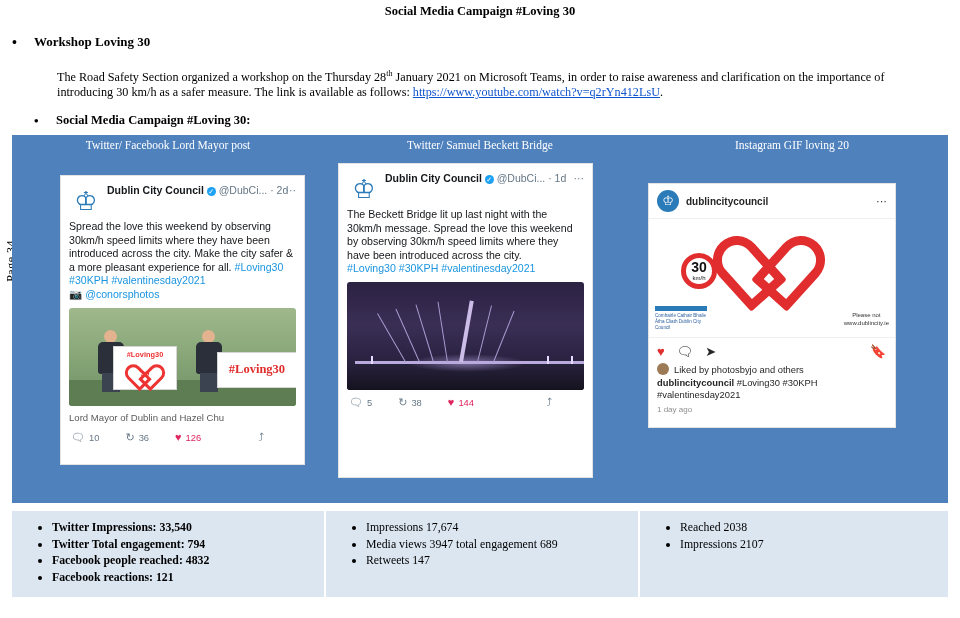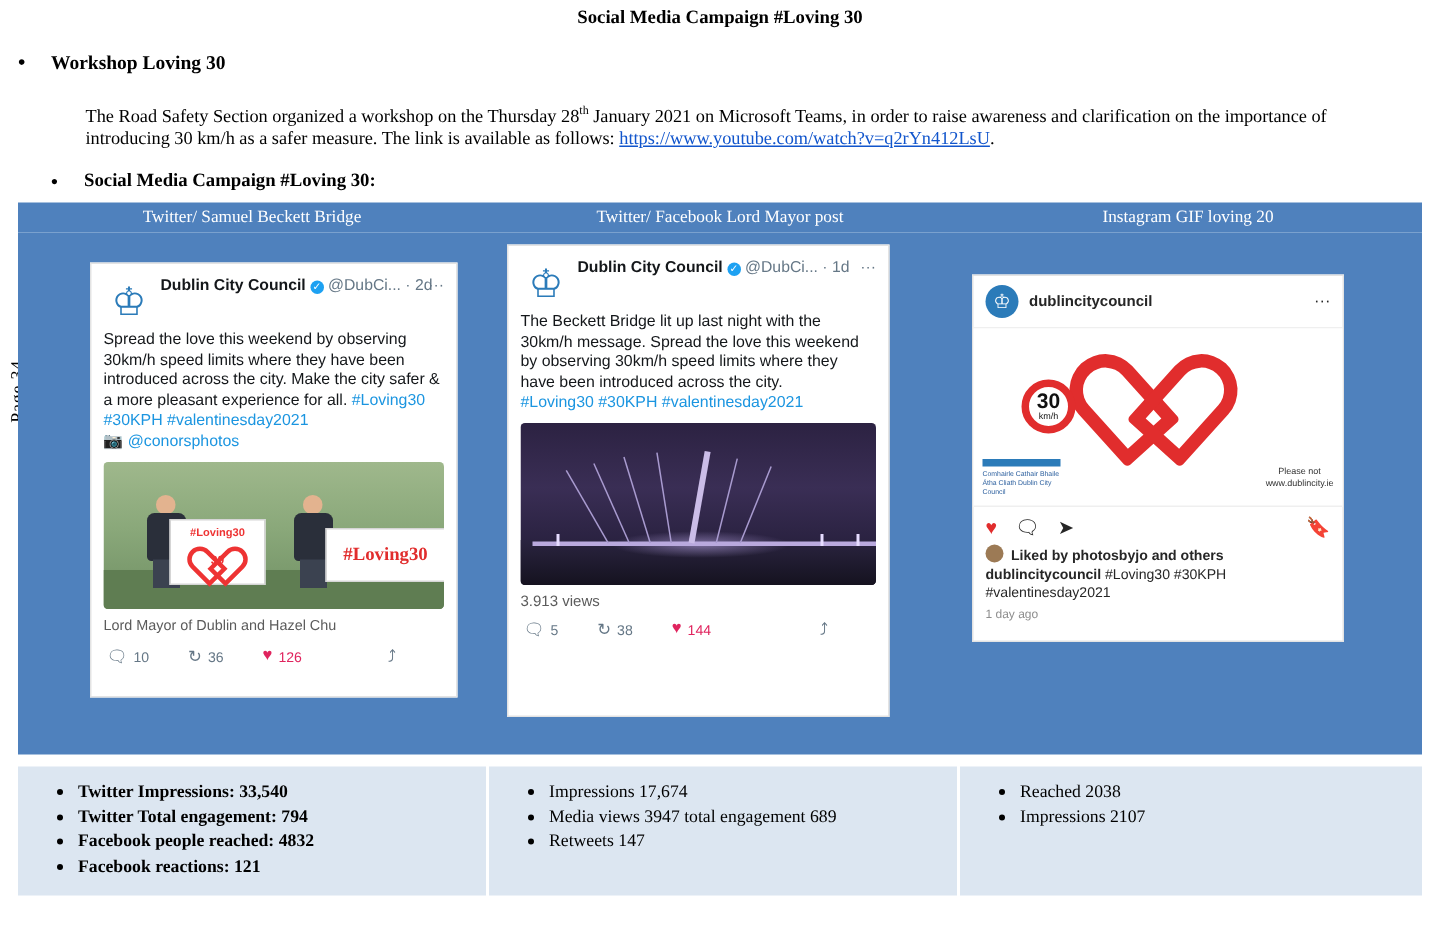--- a/index.html
+++ b/index.html
@@ -406,21 +406,21 @@
     display: flex; align-items: center;
     padding: 6px 8px 2px 8px;
     font-size: 13px; color: #262626;
   }
   .ig-actions .i { margin-right: 12px; }
   .ig-actions .heart { color: #e12d2d; }
   .ig-actions .bm { margin-left: auto; }
   .ig-liked {
     display: flex; align-items: center;
     padding: 2px 8px 0 8px;
-    font-size: 9.4px; font-weight: bold; color: #262626;
+    font-size: 9.4px; font-weight: normal; color: #262626;
   }
   .ig-liked .mini {
     width: 12px; height: 12px; border-radius: 50%;
     background: #9c7a55; margin-right: 5px; flex: 0 0 12px;
   }
   .ig-cap {
     padding: 2px 8px 0 8px;
     font-size: 9.4px; line-height: 12px; color: #262626;
   }
   .ig-cap b { font-weight: bold; }
@@ -448,22 +448,22 @@
   </div>
 
   <div class="bullet-lvl2">
     <span class="dot">•</span>
     <span class="txt">Social Media Campaign #Loving 30:</span>
   </div>
 
   <div class="tbl">
 
     <div class="hdr-row">
+      <div class="hdr-cell">Twitter/ Facebook Lord Mayor post</div>
       <div class="hdr-cell">Twitter/ Samuel Beckett Bridge</div>
-      <div class="hdr-cell">Twitter/ Facebook Lord Mayor post</div>
       <div class="hdr-cell">Instagram  GIF loving 20</div>
     </div>
 
     <div class="body-row">
 
       <div class="body-cell">
         <div class="card card1">
           <div class="tw-head">
             <div class="avatar">
               <div class="crest">♔</div>
@@ -559,21 +559,20 @@
               <div class="cable" style="left:72px;height:58px;transform:rotate(-24deg);"></div>
               <div class="cable" style="left:86px;height:60px;transform:rotate(-17deg);"></div>
               <div class="cable" style="left:100px;height:61px;transform:rotate(-9deg);"></div>
               <div class="cable" style="left:130px;height:58px;transform:rotate(14deg);"></div>
               <div class="cable" style="left:146px;height:55px;transform:rotate(22deg);"></div>
               <div class="lamp" style="left:24px;"></div>
               <div class="lamp" style="left:200px;"></div>
               <div class="lamp" style="left:224px;"></div>
             </div>
           </div>
-          <div class="views">3.913 views</div>
           <div class="tw-actions">
             <div class="act">
               <span class="g">🗨</span>
               <span>5</span>
             </div>
             <div class="act">
               <span class="g">↻</span>
               <span>38</span>
             </div>
             <div class="act like">

